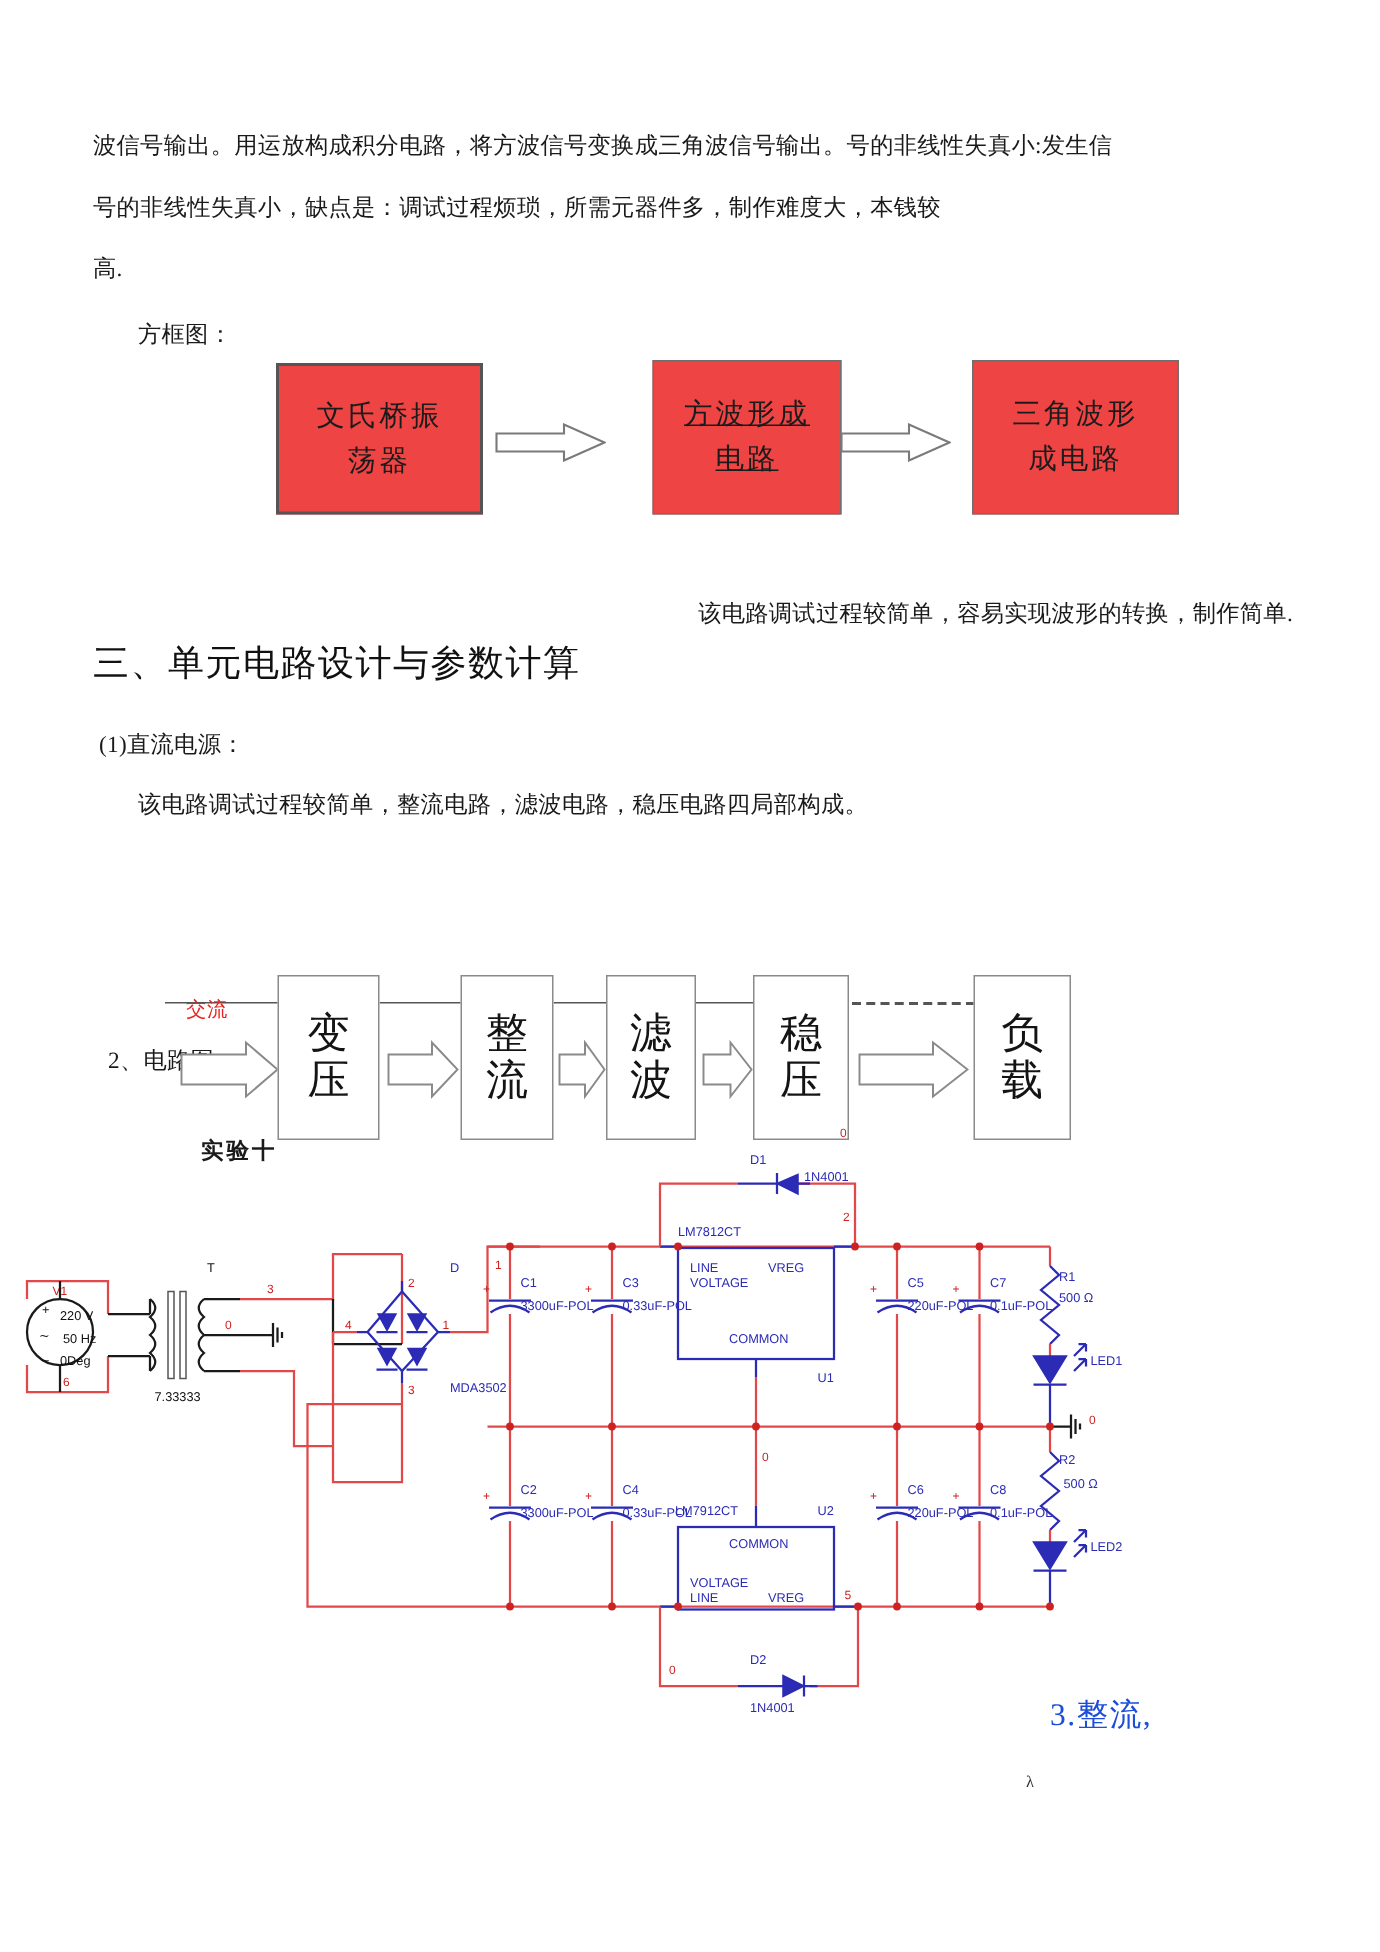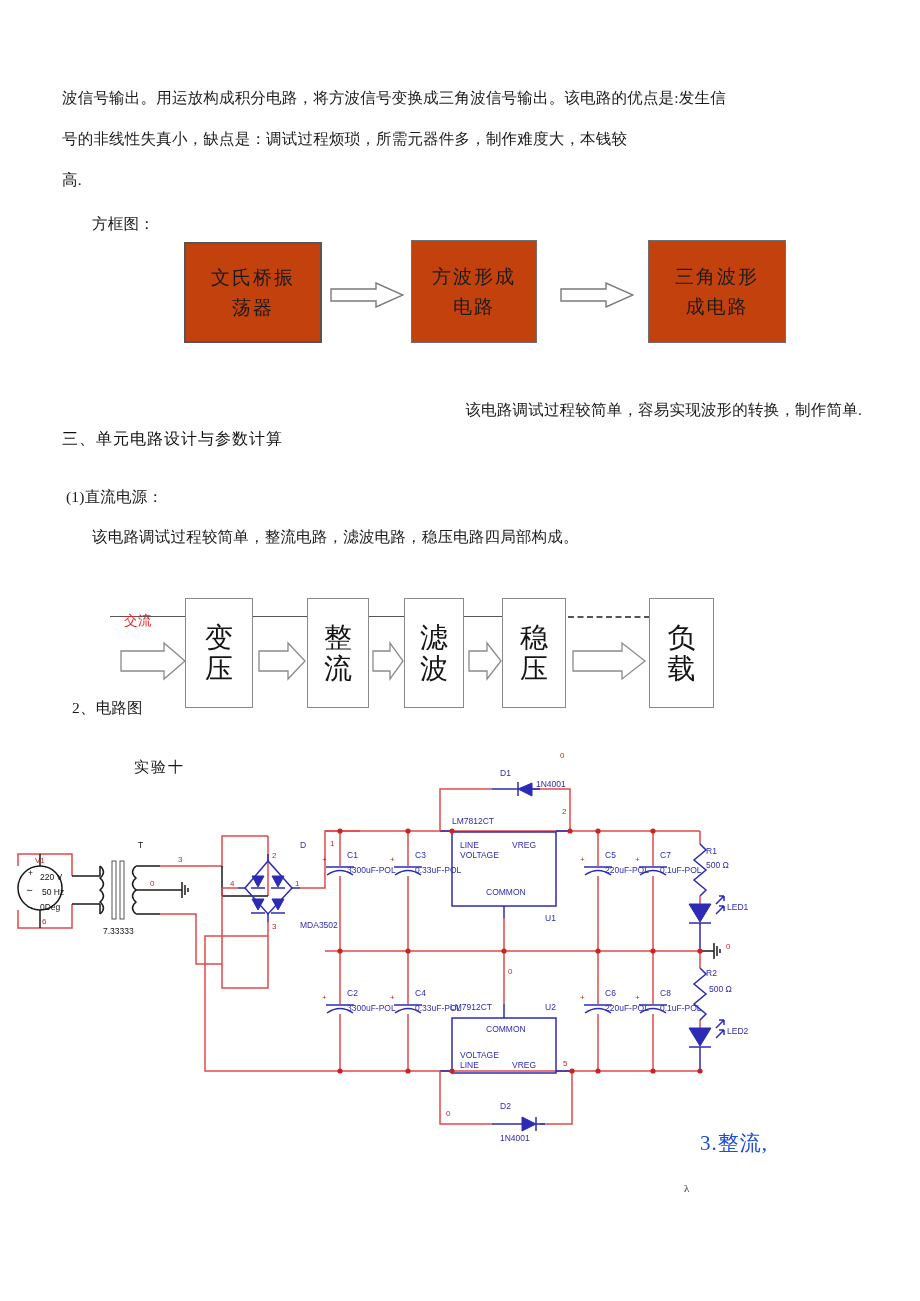--- a/index.html
+++ b/index.html
@@ -17,47 +17,47 @@
     letter-spacing:0.2px;white-space:pre-wrap;
   }
   .para.l1{top:90px;}
   .para.l2{top:131px;}
   .para.l3{top:172px;}
   .para.fangkuang{top:216px;left:92px;}
   .para.case2a{top:361px;left:92px;}
   .para.case2b{top:402px;left:62px;text-align:right;}
   .h2{
     position:absolute;left:62px;top:431px;
-    font-size:16px;line-height:1;color:#111;letter-spacing:1px;
+    font-size:24px;line-height:1;color:#111;letter-spacing:1px;
   }
   .para.p1{top:489px;left:66px;}
   .para.p2{top:529px;left:92px;}
   .para.p3{top:570px;left:72px;}
 
   
   #diagram1{position:absolute;left:0;top:232px;width:920px;height:120px;}
   .d1box{
-    position:absolute;border:1.5px solid #6f6f6f;background:#c2410c;
+    position:absolute;border:1.5px solid #6f6f6f;background:#ef4444;
     display:flex;flex-direction:column;align-items:center;justify-content:center;
     font-size:19px;line-height:1.55;color:#1b1b1b;letter-spacing:2px;
     box-sizing:border-box;
   }
   .d1box.first{border:2px solid #555;}
   .d1box b{font-weight:normal;display:block;}
   #d1b0{left:184px;top:10px;width:138px;height:101px;}
-  #d1b1{left:411px;top:8px;width:126px;height:103px;}
+  #d1b1{left:435px;top:8px;width:126px;height:103px;text-decoration:underline;}
   #d1b2{left:648px;top:8px;width:138px;height:103px;}
 
   .arrowBlock{position:absolute;height:26px;}
   .arrowBlock svg{display:block;}
   #d1a0{left:330px;top:50px;width:74px;}
   #d1a1{left:560px;top:50px;width:74px;}
 
   
-  #diagram2{position:absolute;left:0;top:588px;width:800px;height:122px;}
+  #diagram2{position:absolute;left:0;top:640px;width:800px;height:122px;}
   .d2box{
     position:absolute;border:1.2px solid #8a8a8a;background:#fff;
     display:flex;flex-direction:column;align-items:center;justify-content:center;
     font-size:28px;line-height:1.12;color:#141414;box-sizing:border-box;
     font-family:"Liberation Serif","DejaVu Serif",serif;
   }
   .d2box b{font-weight:normal;display:block;}
   #d2b0{left:185px;top:10px;width:68px;height:110px;}
   #d2b1{left:307px;top:10px;width:62px;height:110px;}
   #d2b2{left:404px;top:10px;width:60px;height:110px;}
@@ -83,35 +83,36 @@
     font-family:"Liberation Serif","DejaVu Serif",serif;letter-spacing:0.5px;
   }
   #rl0{left:124px;top:26px;}
   #rl1{left:124px;top:63px;}
 
   
   #schem{position:absolute;left:0;top:736px;width:920px;height:470px;}
   .cap-note{
     position:absolute;font-size:13.5px;color:#1a1a1a;
     font-family:"Liberation Serif","DejaVu Serif",serif;
+    font-weight:bold;
   }
   #expLabel{left:134px;top:22px;font-size:15px;letter-spacing:2px;}
   #tailLabel{
     position:absolute;left:700px;top:1129px;font-size:21px;color:#1d4ed8;
     letter-spacing:1px;
   }
   #tailLambda{position:absolute;left:684px;top:1182px;font-size:11px;color:#333;}
   svg text{font-family:"Liberation Sans","DejaVu Sans",sans-serif;}
 </style>
 </head>
 <body>
 
 <div class="page">
 
-  <div class="para l1">波信号输出。用运放构成积分电路，将方波信号变换成三角波信号输出。该电路的优点是:发生信</div>
+  <div class="para l1">波信号输出。用运放构成积分电路，将方波信号变换成三角波信号输出。号的非线性失真小:发生信</div>
   <div class="para l2">号的非线性失真小，缺点是：调试过程烦琐，所需元器件多，制作难度大，本钱较</div>
   <div class="para l3">高.</div>
   <div class="para fangkuang">方框图：</div>
 
   <div id="diagram1">
     <div class="d1box first" id="d1b0">
       <b>文氏桥振</b>
       <b>荡器</b>
     </div>
     <div class="arrowBlock" id="d1a0">

